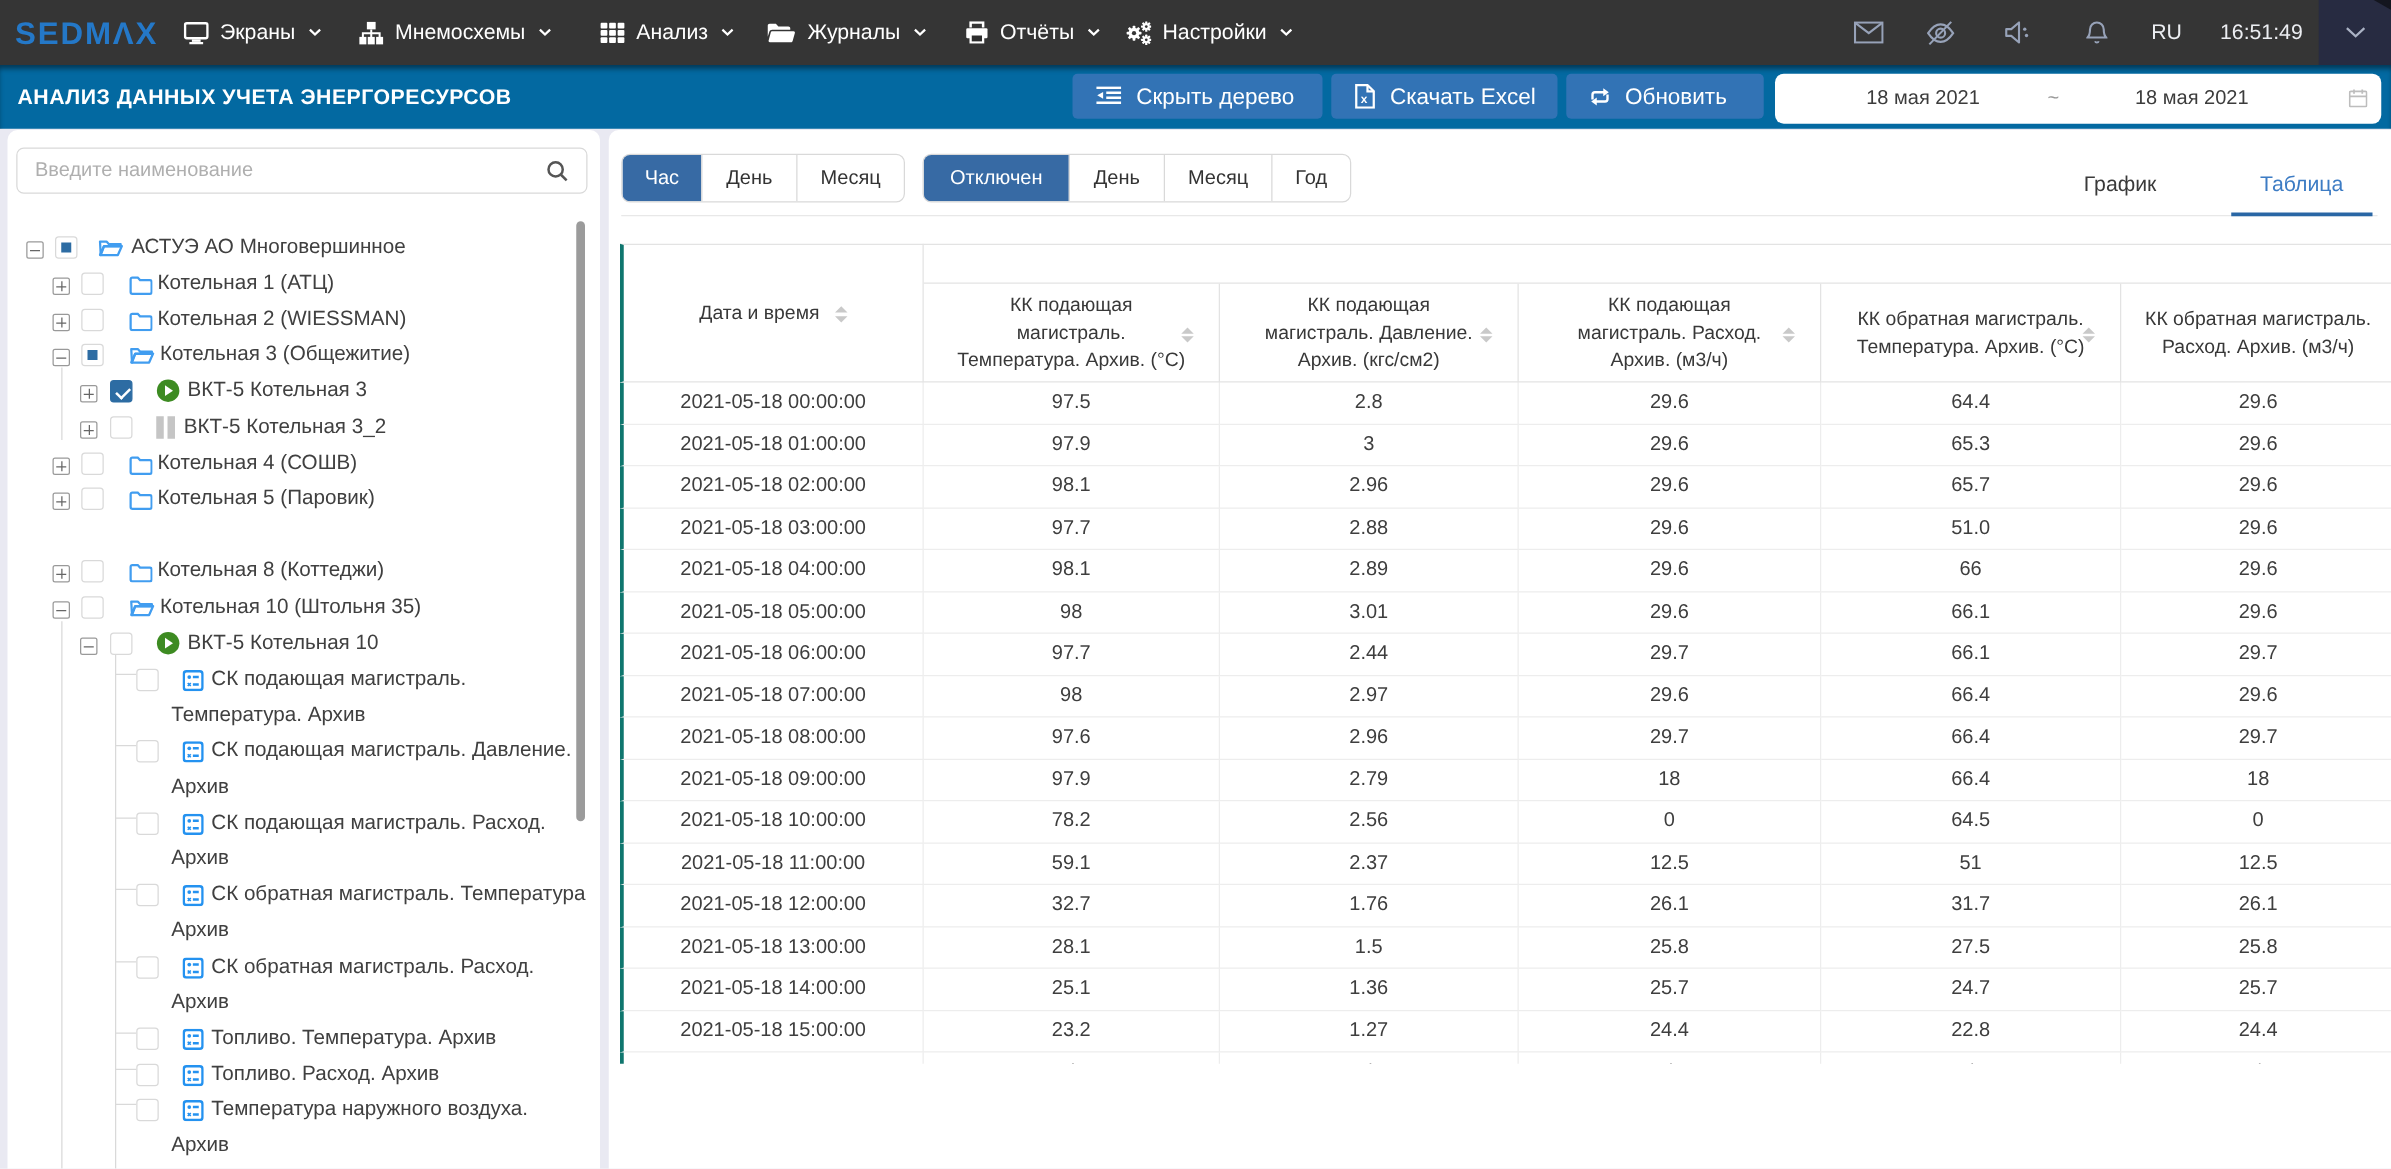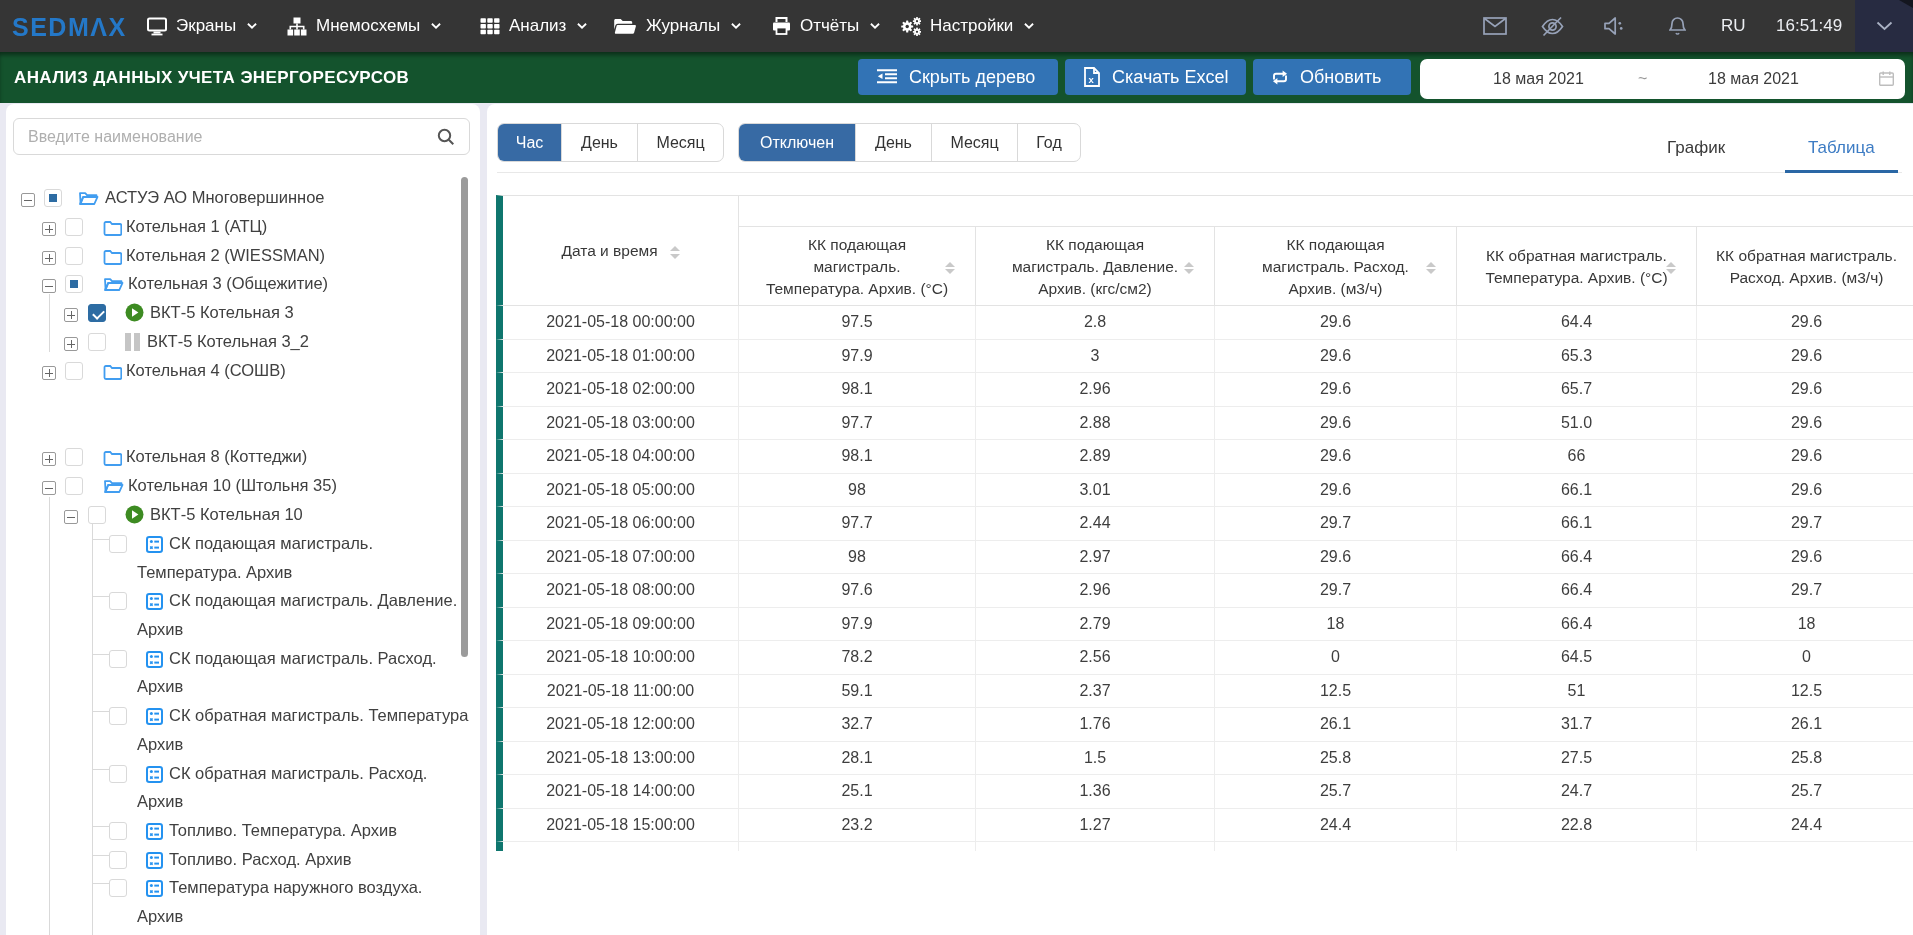--- a/index.html
+++ b/index.html
@@ -11,21 +11,21 @@
 .nav{position:absolute;left:0;top:0;width:1913px;height:52px;background:#353535}
 .logo{position:absolute;left:12px;top:13px;font-size:25px;font-weight:bold;color:#2478c8;letter-spacing:1.5px}
 .mitem{position:absolute;top:0;height:52px;display:flex;align-items:center;gap:9px;color:#fff;font-size:17px;white-space:nowrap}
 .mitem svg{display:block}
 .car{width:10px;height:10px;margin-left:2px}
 .nicon{position:absolute;top:0;height:52px;display:flex;align-items:center;color:#97a2b8}
 .navtxt{position:absolute;top:0;height:52px;display:flex;align-items:center;color:#eceef2;font-size:17px}
 .navybox{position:absolute;right:0;top:0;width:58px;height:52px;background:#272b41;display:flex;align-items:center;justify-content:center}
 .corner{position:absolute;right:0;top:0;width:0;height:0;border-left:14px solid transparent;border-top:8px solid #14161f}
 
-.bar2{position:absolute;left:0;top:52px;width:1913px;height:51px;background:#14532d;box-shadow:inset 0 4px 4px -1px rgba(0,0,0,.45)}
+.bar2{position:absolute;left:0;top:52px;width:1913px;height:51px;background:#0369a1;box-shadow:inset 0 4px 4px -1px rgba(0,0,0,.45)}
 .title{position:absolute;left:14px;top:0;height:51px;display:flex;align-items:center;color:#fff;font-weight:bold;font-size:17px;letter-spacing:.4px}
 .btn{position:absolute;top:7px;height:36px;background:#3273b5;border-radius:4px;color:#fff;font-size:18px;display:flex;align-items:center;justify-content:flex-start;padding-left:19px;gap:12px}
 .picker{position:absolute;left:1420px;top:7px;width:485px;height:40px;background:#fff;border-radius:7px;display:flex;align-items:center;font-size:16px;color:#3c3c3c}
 
 .side{position:absolute;left:0;top:105px;width:481px;height:830px;background:transparent;overflow:hidden}
 .search{position:absolute;left:13px;top:13px;width:457px;height:37px;background:#fff;border:1px solid #d9d9d9;border-radius:6px}
 .search .ph{position:absolute;left:14px;top:9px;font-size:16px;color:#afafaf}
 .trow{position:absolute;display:flex;align-items:flex-end;white-space:nowrap;font-size:16.5px;color:#404040;height:28px}
 .exp{width:14px;height:14px;border:1px solid #999;border-radius:2px;position:relative;background:#fff;flex:none}
 .exp:before{content:"";position:absolute;left:2px;right:2px;top:5.5px;height:1px;background:#666}
@@ -41,21 +41,21 @@
 .main{position:absolute;left:483px;top:105px;width:1430px;height:746px;background:transparent;overflow:hidden}
 .tgroup{position:absolute;top:18px;height:39px;display:flex;border:1px solid #d9d9d9;border-radius:7px;background:#fff;overflow:hidden}
 .tseg{display:flex;align-items:center;justify-content:center;font-size:16px;color:#333;border-left:1px solid #d9d9d9}
 .tseg:first-child{border-left:none}
 .tseg.on{background:#376aa4;color:#fff}
 .rtab{position:absolute;top:25px;height:35px;display:flex;align-items:center;font-size:17px}
 .tabline{position:absolute;left:14px;top:67px;width:1405px;height:1px;background:#e8e8e8}
 .inkbar{position:absolute;left:1302px;top:65px;width:113px;height:3px;background:#2a67a5}
 table.grid{position:absolute;left:13px;top:90px;border-collapse:separate;border-spacing:0;table-layout:fixed;background:#fff;width:1421px}
 table.grid th,table.grid td{border-right:1px solid #e3e3e3;border-bottom:1px solid #e3e3e3;font-weight:normal;text-align:center;vertical-align:middle;padding:0}
-table.grid td:first-child,table.grid th.c1{border-left:7px solid #0f766e}
+table.grid td:first-child,table.grid th.c1{border-left:3px solid #0f766e}
 table.grid tr.r1 th{border-top:1px solid #e3e3e3}
 table.grid td{border-color:#ededed;font-size:16px;height:33.5px;color:#3e3e3e}
 table.grid th{font-size:15.5px;color:#383838;line-height:22.3px;position:relative;padding-top:2px}
 .sortc{display:inline-block;vertical-align:middle;margin-left:12px}
 .sortc b{display:block;width:0;height:0;border-left:5px solid transparent;border-right:5px solid transparent}
 .sortc b.u{border-bottom:5px solid #c9c9c9;margin-bottom:2.5px}
 .sortc b.d{border-top:5px solid #c9c9c9}
 .sortabs{position:absolute;right:20px;top:50%;margin-top:-4.5px}
 .hscroll{position:absolute;left:13px;top:774px;width:412px;height:7px;background:#8f8f8f;border-radius:3.5px}
 .psize{position:absolute;left:17px;top:798px;width:98px;height:26px;border:1px solid #d9d9d9;border-radius:4px;display:flex;align-items:center;justify-content:center;gap:8px;font-size:15.5px;color:#3e3e3e}
@@ -336,20 +336,28 @@
       <span style="margin-left:7px">ВКТ-5 Котельная 3_2</span>
     </div>
   <div class="trow" style="left:42px;top:247px">
       <span class="exp plus"></span>
       <span class="cb" style="margin-left:9px"></span>
       <svg style="margin-left:20px" width="19" height="16" viewBox="0 0 19 16">
         <path d="M1.5 3.5c0-.8.6-1.5 1.4-1.5h4.3l1.8 2h7.9c.8 0 1.4.7 1.4 1.5v8c0 .8-.6 1.5-1.4 1.5H2.9c-.8 0-1.4-.7-1.4-1.5z" fill="none" stroke="#419df0" stroke-width="1.8"></path>
       </svg>
       <span style="margin-left:4px">Котельная 4 (СОШВ)</span>
     </div>
+  <div class="trow" style="left:42px;top:275px">
+      <span class="exp plus"></span>
+      <span class="cb" style="margin-left:9px"></span>
+      <svg style="margin-left:20px" width="19" height="16" viewBox="0 0 19 16">
+        <path d="M1.5 3.5c0-.8.6-1.5 1.4-1.5h4.3l1.8 2h7.9c.8 0 1.4.7 1.4 1.5v8c0 .8-.6 1.5-1.4 1.5H2.9c-.8 0-1.4-.7-1.4-1.5z" fill="none" stroke="#419df0" stroke-width="1.8"></path>
+      </svg>
+      <span style="margin-left:4px">Котельная 5 (Паровик)</span>
+    </div>
   <div class="trow" style="left:42px;top:333px">
       <span class="exp plus"></span>
       <span class="cb" style="margin-left:9px"></span>
       <svg style="margin-left:20px" width="19" height="16" viewBox="0 0 19 16">
         <path d="M1.5 3.5c0-.8.6-1.5 1.4-1.5h4.3l1.8 2h7.9c.8 0 1.4.7 1.4 1.5v8c0 .8-.6 1.5-1.4 1.5H2.9c-.8 0-1.4-.7-1.4-1.5z" fill="none" stroke="#419df0" stroke-width="1.8"></path>
       </svg>
       <span style="margin-left:4px">Котельная 8 (Коттеджи)</span>
     </div>
   <div class="trow" style="left:42px;top:362px">
       <span class="exp"></span>

